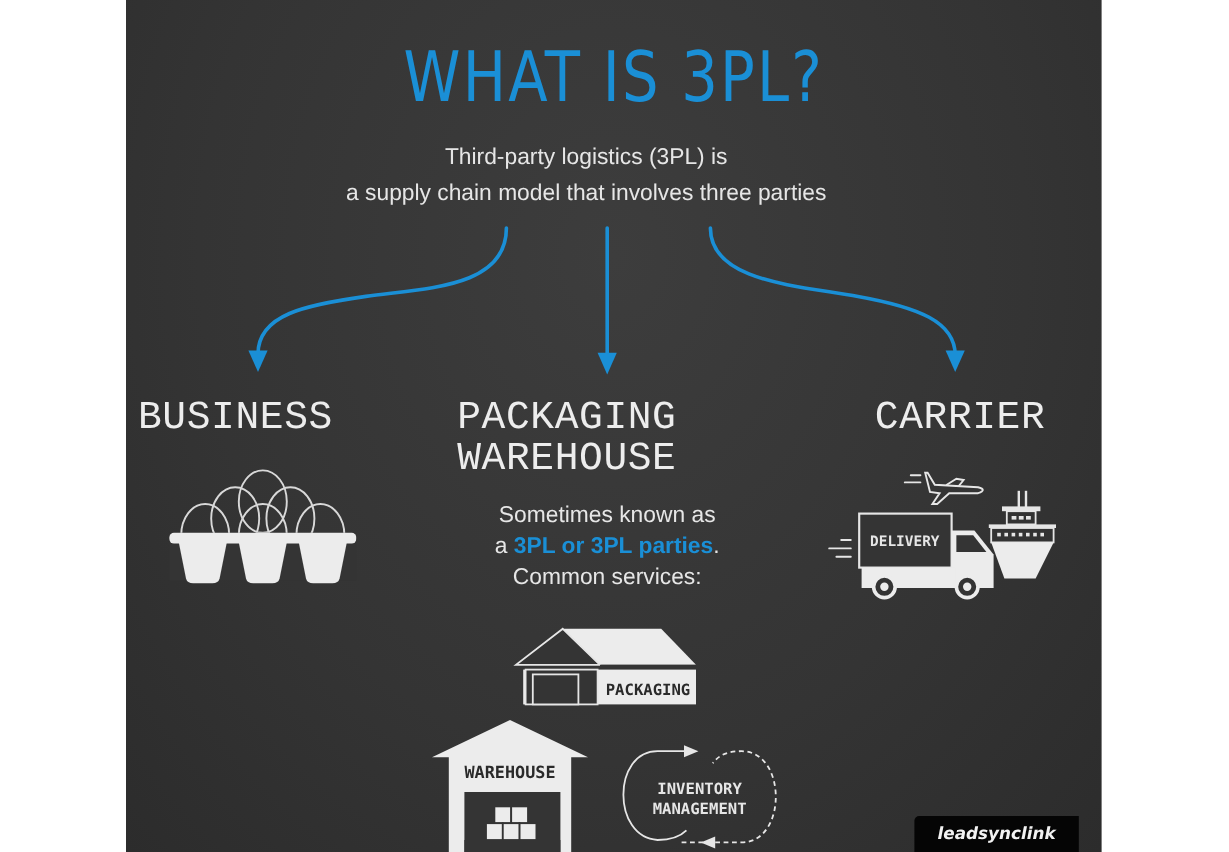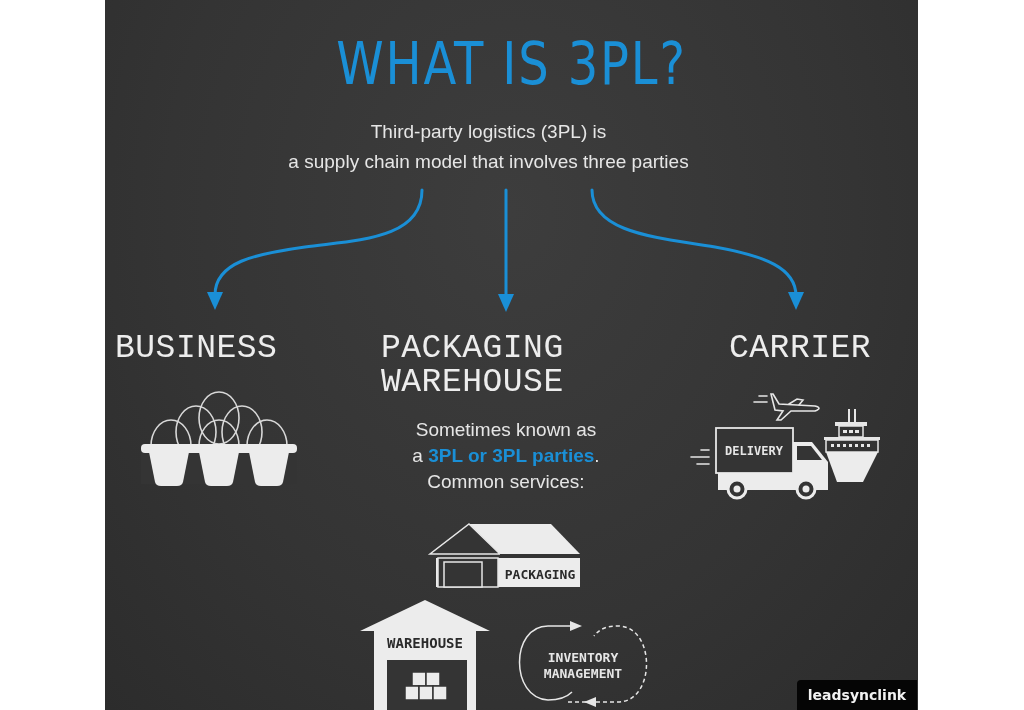--- a/index.html
+++ b/index.html
@@ -28,24 +28,24 @@
       color: #ededed; font-family: Liberation Mono, monospace; font-size: 33px;
       letter-spacing: 0.5px; text-align: left; line-height: 34px;
     }
     .desc {
       color: #e6e6e6; font-family: "Liberation Sans", sans-serif; font-size: 19px;
       line-height: 26px; text-align: center;
     }
     .hl { color: #1a8fd6; font-weight: bold; }
     .arrows { left: 0; top: 0; }
     .badge {
-      position: absolute; left: 797px; top: 680px; width: 120px; height: 30px;
+      position: absolute; left: 762px; top: 680px; width: 137px; height: 30px;
       background: #050505; border-radius: 4px 0 0 0;
       color: #f2f2f2; font-family: "DejaVu Sans", sans-serif; font-weight: bold;
-      font-size: 14px; line-height: 30px; text-align: center;
+      font-size: 14px; line-height: 30px; text-align: center; font-style: italic;
     }
     svg text { font-family: "DejaVu Sans Mono", monospace; font-weight: bold; }
   </style>
 </head>
 <body>
 
 <div class="panel">
 
   <div class="abs title"><span>WHAT IS 3PL?</span></div>
 

